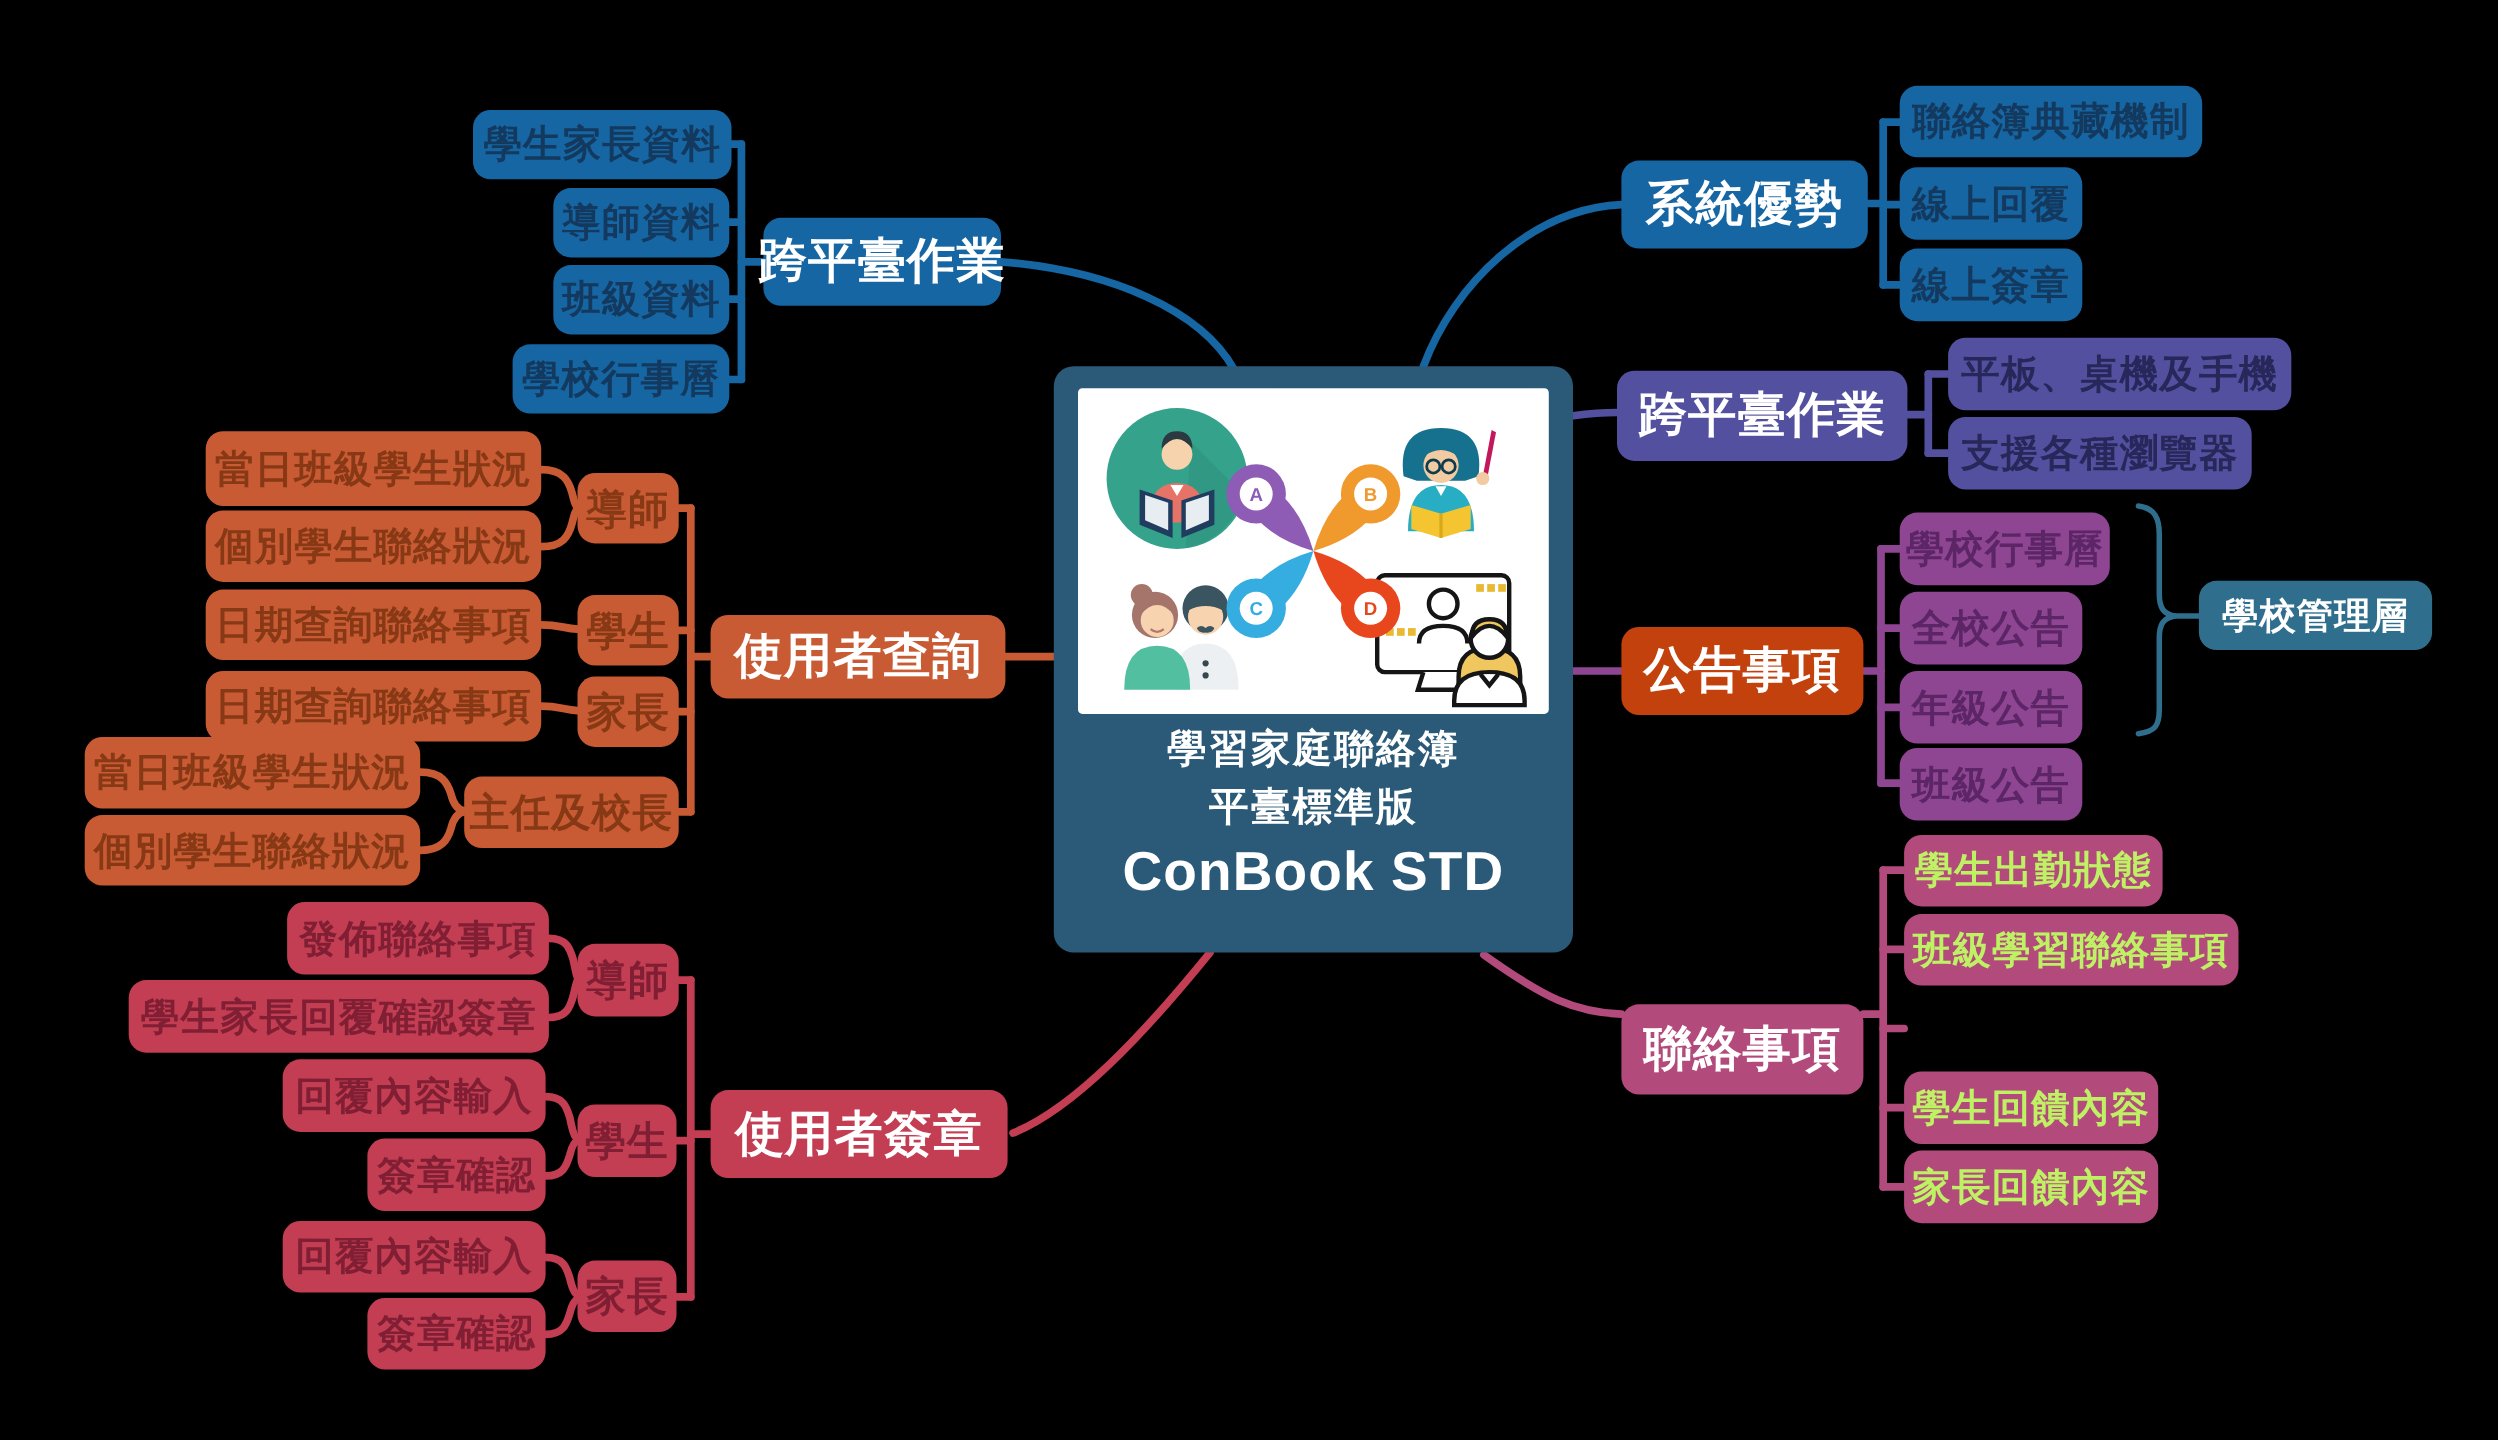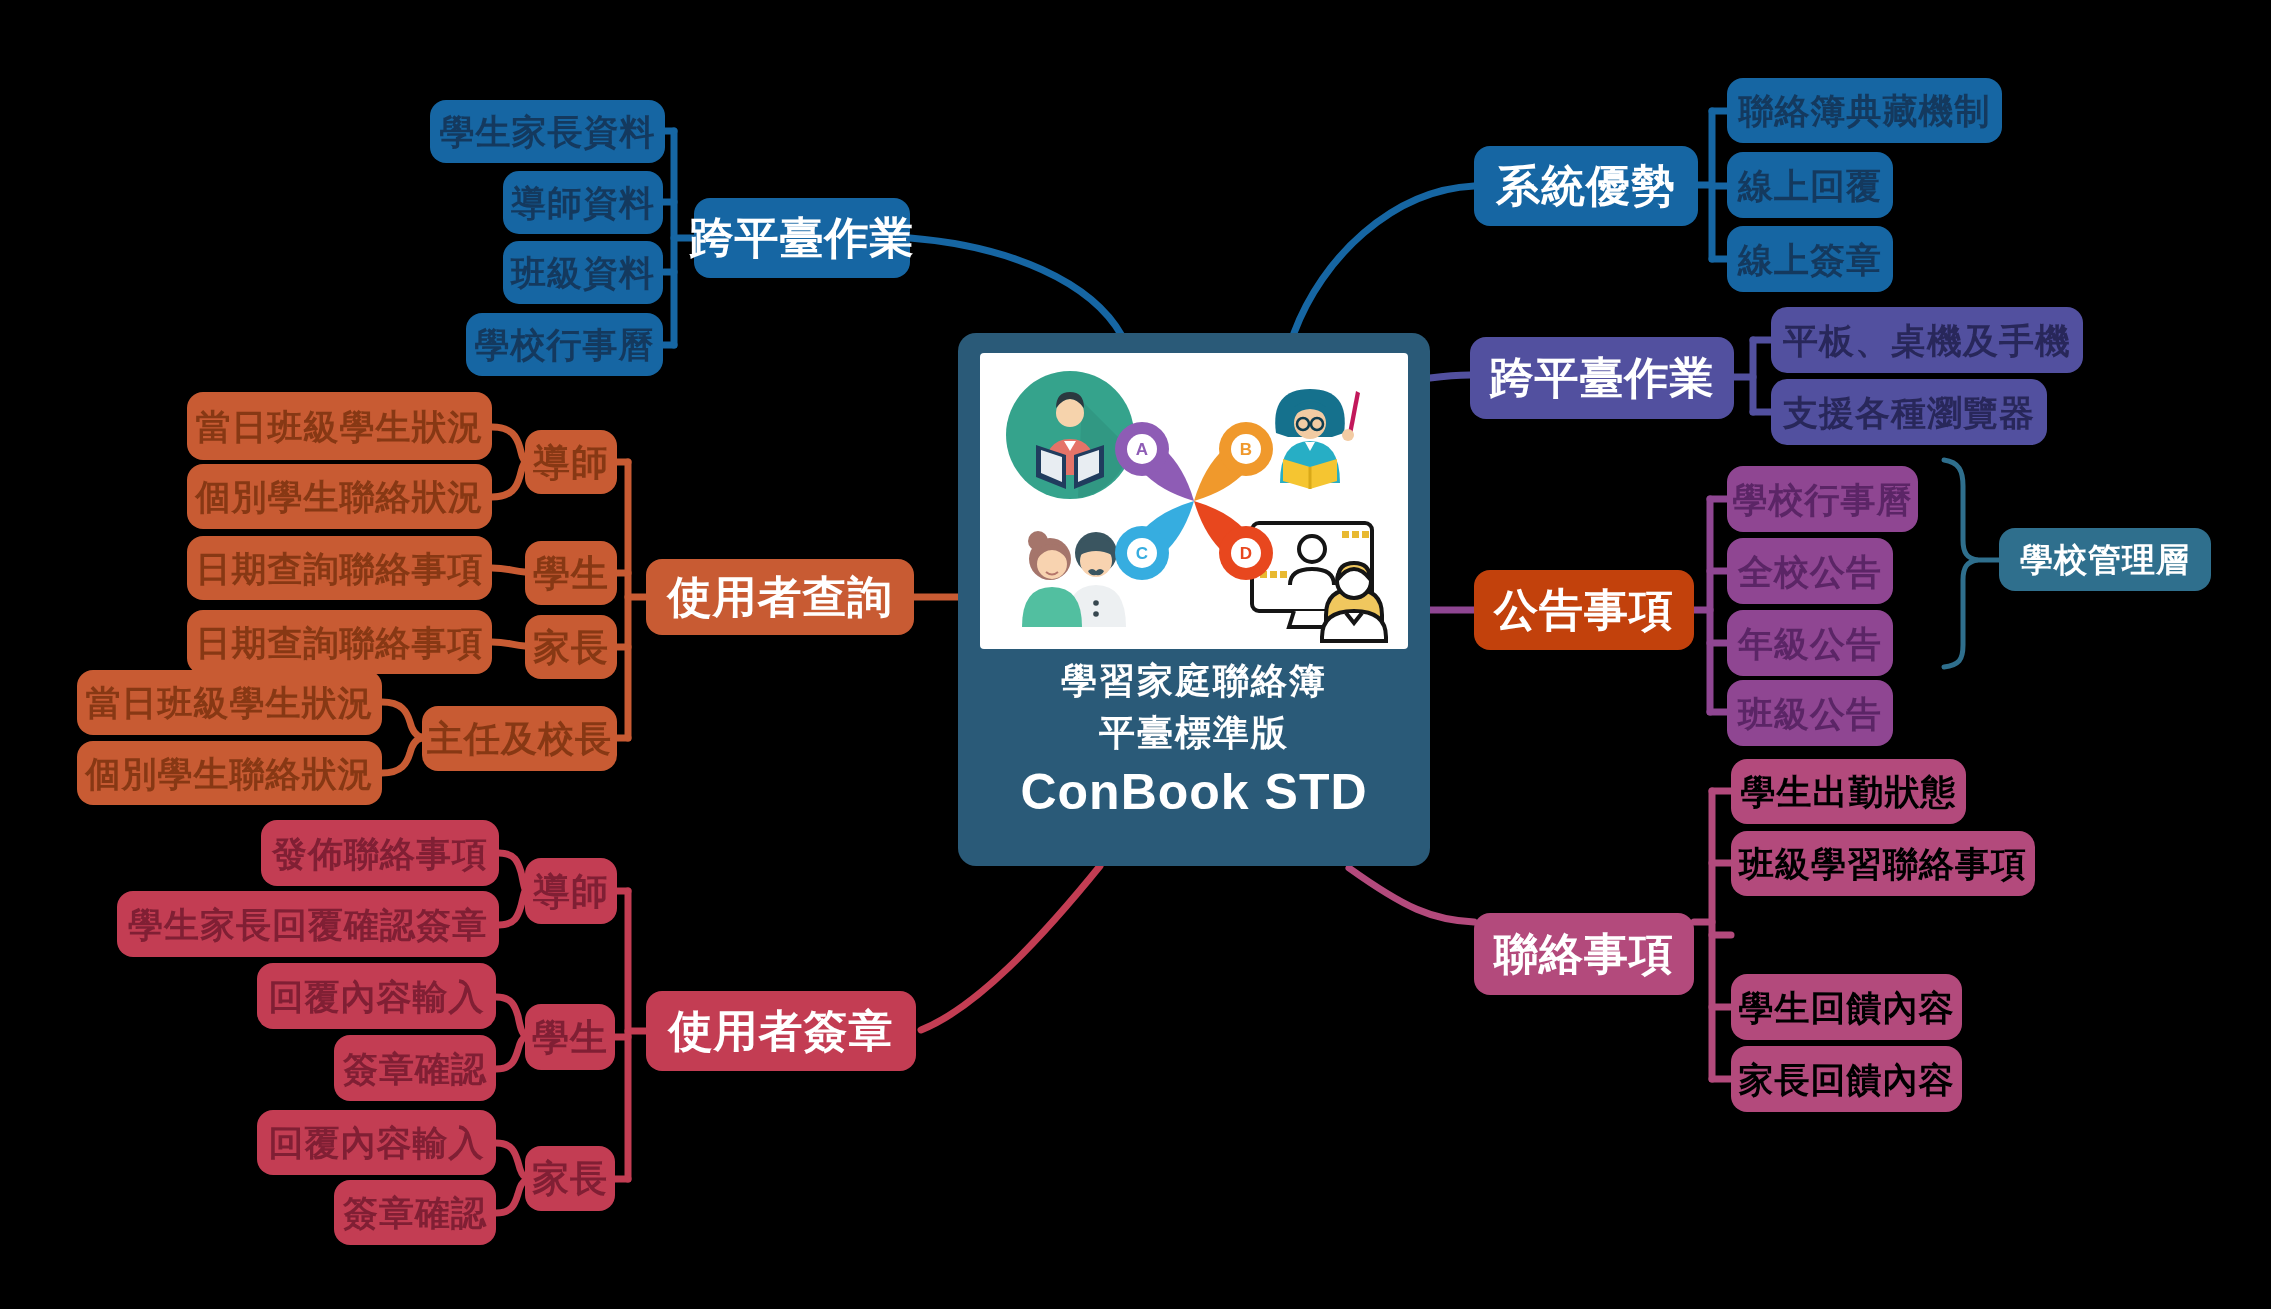--- a/index.html
+++ b/index.html
@@ -12,21 +12,21 @@
   .leaf{font-size:35px;}
   .role{font-size:37px;}
   .topic{font-size:44px;color:#fff;}
   
   .c-blue{background:#1666A3;color:#14395E;}
   .t-blue{background:#1666A3;}
   .c-indigo{background:#52509F;color:#28275A;}
   .t-indigo{background:#52509F;}
   .c-purple{background:#8F4692;color:#5B2566;}
   .t-purple{background:#c2410c;}
-  .c-magenta{background:#B34A7C;color:#000000;}
+  .c-magenta{background:#B34A7C;color:#bef264;}
   .t-magenta{background:#B34A7C;}
   .c-orange{background:#C85B33;color:#873814;}
   .t-orange{background:#C85B33;}
   .c-red{background:#C33D53;color:#801F34;}
   .t-red{background:#C33D53;}
   .t-teal{background:#2F6F8D;color:#fff;font-size:33px;}
   
   #center-node{position:absolute;left:958px;top:333px;width:472px;height:533px;
                background:#2A5A78;border-radius:18px;}
   #center-art-wrap{position:absolute;left:22px;top:20px;width:428px;height:296px;

